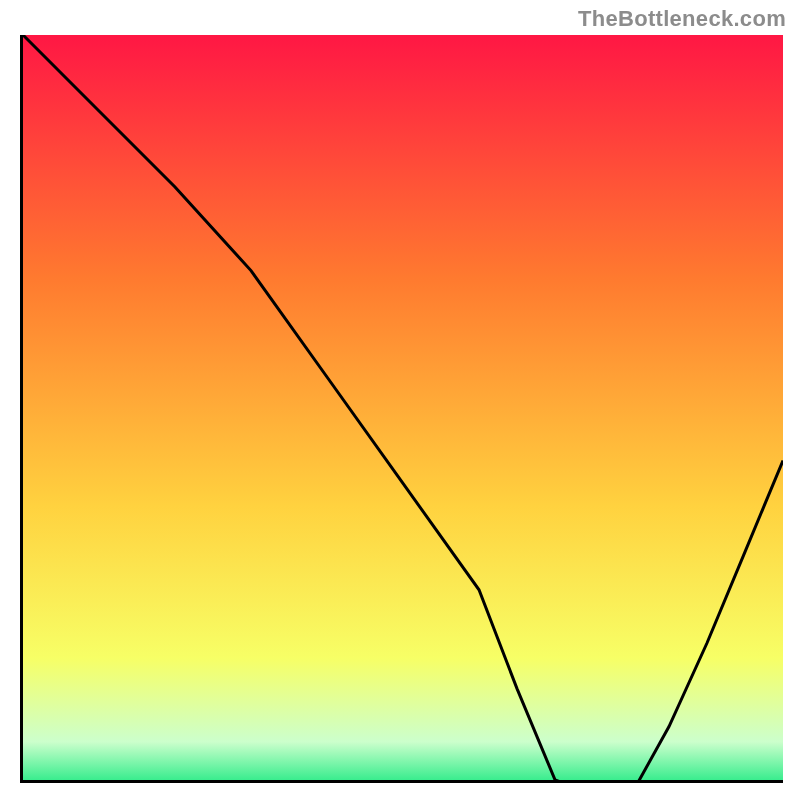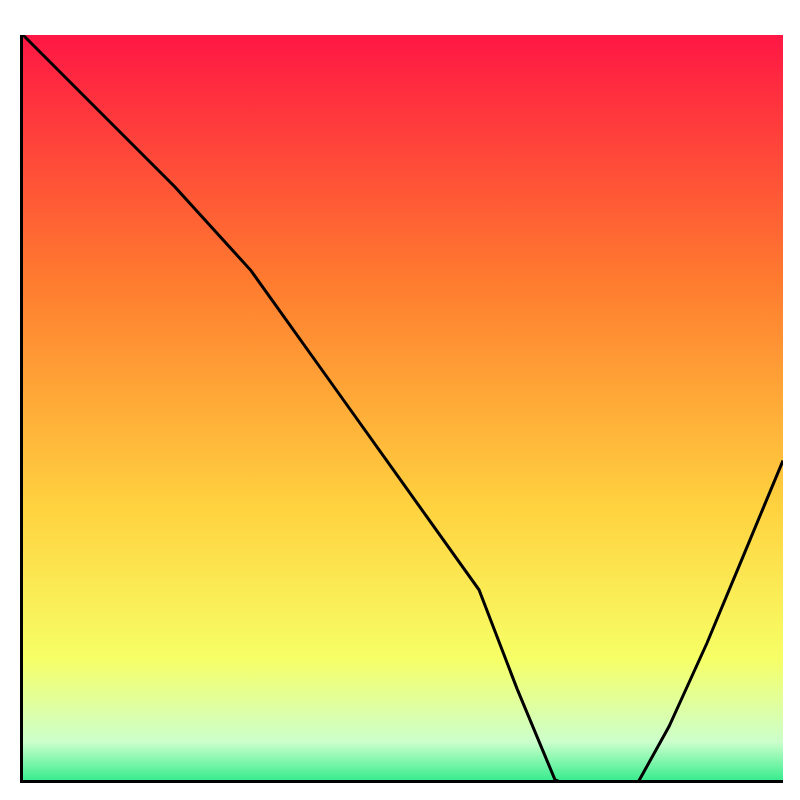--- a/index.html
+++ b/index.html
@@ -7,20 +7,21 @@
   .watermark{position:absolute;top:6px;right:14px;font-size:22px;font-weight:600;color:#8c8c8c;letter-spacing:.3px}
   .plot{position:absolute;left:20px;top:35px;width:760px;height:745px;border-left:3px solid #000;border-bottom:3px solid #000;overflow:hidden}
   svg{position:absolute;inset:0}
   .curve{fill:none;stroke:#000;stroke-width:3}
   .marker{fill:#e97171;stroke:none}
 </style>
 </head>
 <body>
 <div class="frame">
 
+  <div class="watermark">TheBottleneck.com</div>
 
   <div class="plot">
     <svg viewBox="0 0 100 100" preserveAspectRatio="none">
       <defs>
         <linearGradient id="bg" x1="0" y1="0" x2="0" y2="1">
           <stop id="g0" offset="0%" stop-color="#ff1744"></stop>
           <stop id="g1" offset="32%" stop-color="#ff7a2f"></stop>
           <stop id="g2" offset="62%" stop-color="#ffd23f"></stop>
           <stop id="g3" offset="82%" stop-color="#f7ff66"></stop>
           <stop id="g4" offset="93%" stop-color="#ccffcc"></stop>

